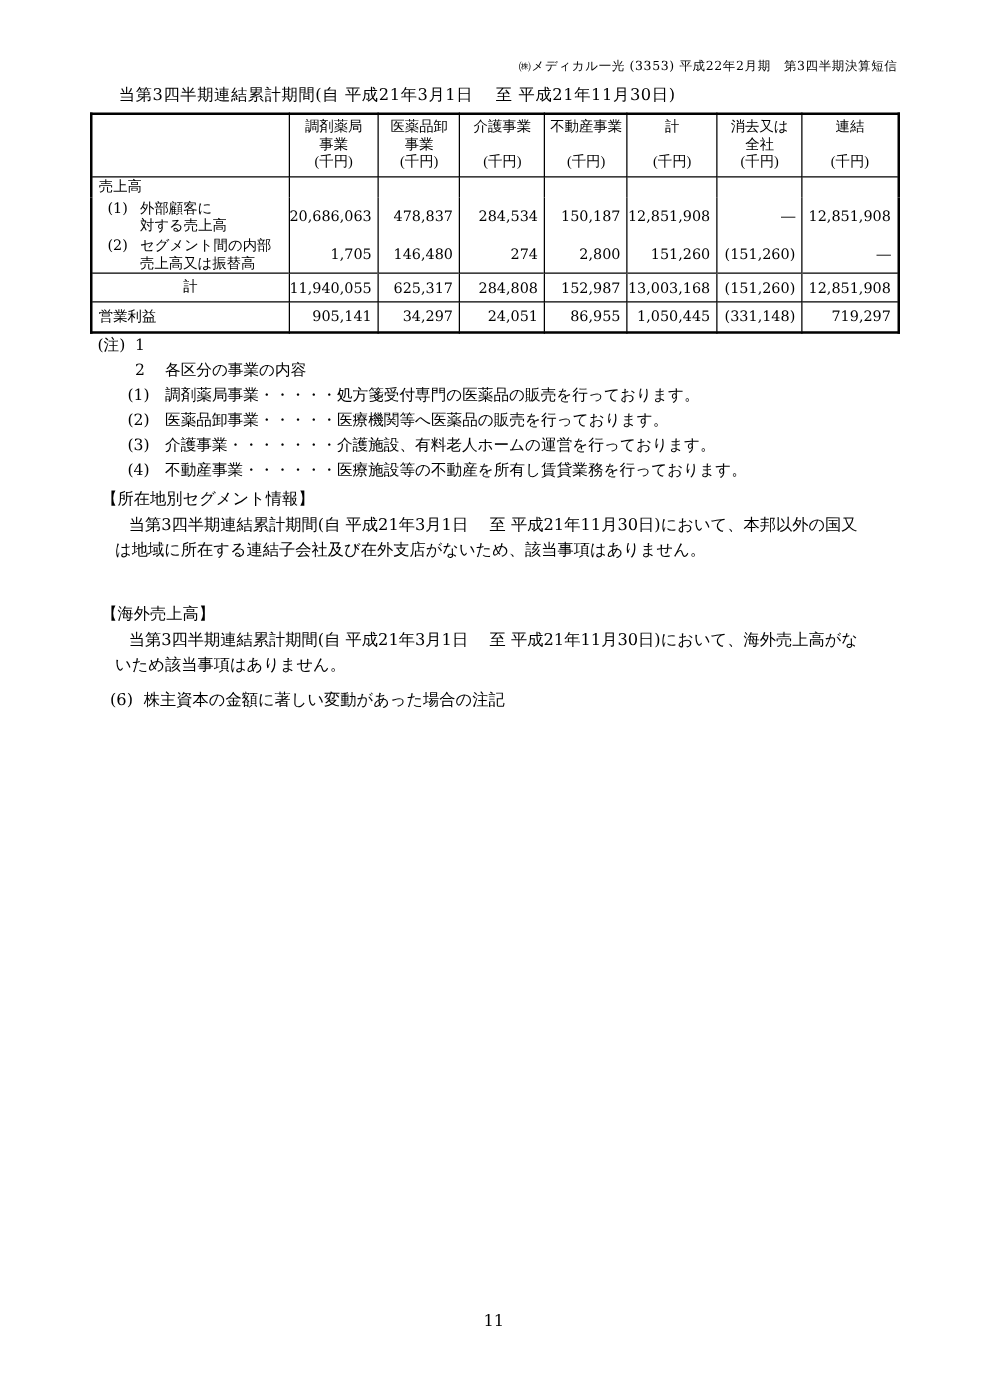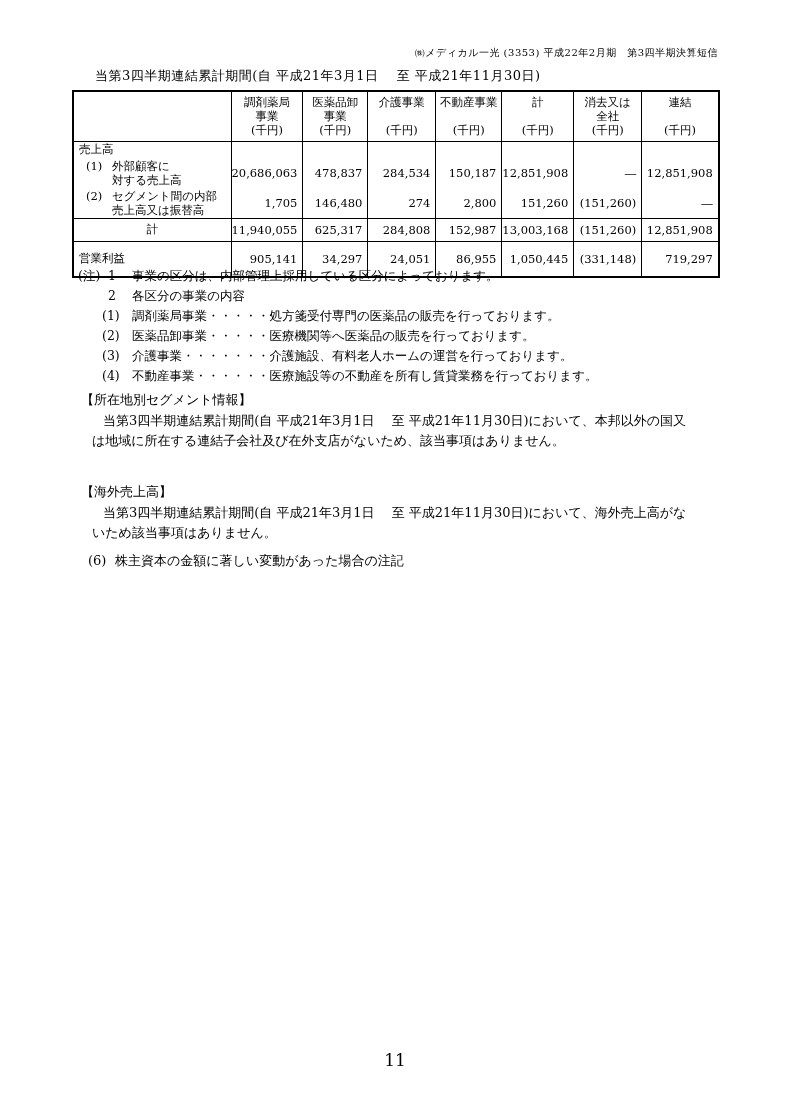--- a/index.html
+++ b/index.html
@@ -25,31 +25,31 @@
   }
   table.seg td {
     border-left:1px solid #000; border-right:1px solid #000;
     vertical-align:middle; overflow:hidden;
   }
   tr.head-row td {
     border-bottom:1px solid #000;
     text-align:center; vertical-align:middle;
     height:50px; line-height:14px; padding:2px 0;
   }
-  tr.head-row .hline { display:block; height:14px; }
+  tr.head-row .hline { display:block; height:14px;font-family:Liberation Serif, serif; }
   tr.sales-row td { height:17px; }
   tr.sales-row .rowlabel { padding-left:5px; }
   tr.sub-row td { height:30px; }
   .sublabel { display:flex; align-items:flex-start; padding-left:12px; }
   .sublabel .no { width:26px; flex:none; }
   .sublabel .ltext div { line-height:14px; }
   td.num { text-align:right; padding-right:5px; white-space:nowrap; }
   tr.total-row td { border-top:1px solid #000; border-bottom:1px solid #000; height:23px; }
   tr.total-row .rowlabel { text-align:center; }
-  tr.op-row td { height:36px; }
+  tr.op-row td { height:25px; }
   tr.op-row .rowlabel { padding-left:5px; }
 
   .notes {
     position:absolute; left:78px; top:266px;
     font-size:12.5px; line-height:20px; white-space:nowrap;
   }
   .note-line { display:flex; }
   .note-line .tag { width:30px; flex:none; }
   .note-line .no { width:24px; flex:none; }
   .note-sub { display:flex; margin-left:24px; }
@@ -61,21 +61,21 @@
   .section .body-line1 { padding-left:22px; }
   .section .body-line2 { padding-left:11px; }
 
   .item6 { position:absolute; left:88px; top:550px; font-size:13px; line-height:21.5px; white-space:nowrap; }
   .item6 .head { display:flex; }
   .item6 .no { width:27px; flex:none; }
   .item6 .body { padding-left:27px; }
 
   .page-number {
     position:absolute; top:1050px; left:0; width:100%;
-    text-align:center; font-size:17px;
+    text-align:center; font-size:13px;
   }
 </style>
 </head>
 <body>
 
 <div class="doc-header">㈱メディカル一光 (3353) 平成22年2月期　第3四半期決算短信</div>
 
 <div class="period-title">当第3四半期連結累計期間(自 平成21年3月1日　 至 平成21年11月30日)</div>
 
 <table class="seg">
@@ -199,21 +199,20 @@
     <td class="num">(331,148)</td>
     <td class="num">719,297</td>
   </tr>
   </tbody>
 </table>
 
 <div class="notes">
   <div class="note-line">
     <span class="tag">(注)</span>
     <span class="no">1</span>
-    <span>事業の区分は、内部管理上採用している区分によっております。</span>
   </div>
   <div class="note-line">
     <span class="tag"></span>
     <span class="no">2</span>
     <span>各区分の事業の内容</span>
   </div>
   <div class="note-sub">
     <span class="no">(1)</span>
     <span>調剤薬局事業・・・・・処方箋受付専門の医薬品の販売を行っております。</span>
   </div>

